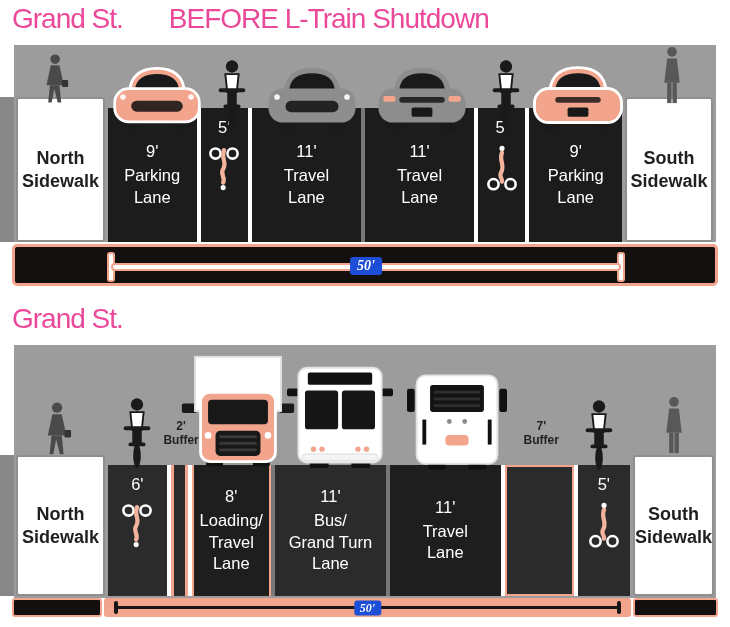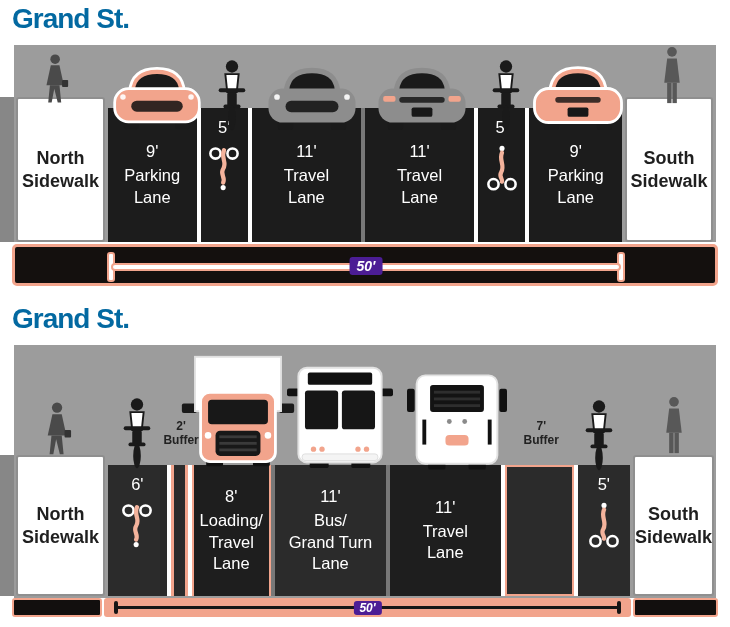--- a/index.html
+++ b/index.html
@@ -1,18 +1,18 @@
 <!DOCTYPE html>
 <html><head>
 <meta charset="utf-8">
 <style>
   html,body{margin:0;padding:0;background:#fff;}
   .canvas{position:relative;width:730px;height:627px;background:#fff;overflow:hidden;
           font-family:"Liberation Sans",sans-serif;}
-  .panel-title{position:absolute;display:flex;color:#0369a1;font-weight:bold;
+  .panel-title{position:absolute;display:flex;color:#ec4899;font-weight:normal;
                font-size:28px;letter-spacing:-1px;white-space:nowrap;}
   #before .panel-title{left:12px;top:3px;}
   #after  .panel-title{left:12px;top:303px;}
   #before .panel-title .event{margin-left:46px;}
   #after  .panel-title .event{margin-left:62px;}
 
   .scene{position:absolute;background:#9c9c9c;}
   #before .scene{left:14px;top:45px;width:702px;height:197px;}
   #after  .scene{left:14px;top:345px;width:702px;height:253px;}
 
@@ -58,23 +58,23 @@
 
   .bar-top{position:absolute;left:12px;top:244px;width:706px;height:42px;background:#14100e;
            border:3px solid #f2a48c;border-radius:5px;box-sizing:border-box;}
   .dim{position:absolute;}
   .bar-top .dim{left:94px;top:4px;width:514px;height:30px;}
   .dim-light .rail{position:absolute;left:2px;right:2px;top:12px;height:4px;background:#fff;
                    border:2px solid #f2a48c;border-radius:4px;}
   .dim-light .cap{position:absolute;width:4px;height:26px;top:1px;background:#fff;
                   border:2px solid #f2a48c;border-radius:3px;}
   .dim-light .cap-l{left:-2px;} .dim-light .cap-r{right:-2px;}
-  .total{position:absolute;left:50%;top:50%;transform:translate(-50%,-50%);background:#4c1d95;
+  .total{position:absolute;left:50%;top:50%;transform:translate(-50%,-50%);background:#1d4ed8;
          color:#fff;font-weight:bold;font-style:italic;font-size:14px;padding:1px 7px;
-         border-radius:3px;z-index:5;}
+         border-radius:3px;z-index:5;font-family:Liberation Serif, serif;}
 
   .bar-bot-block{position:absolute;top:598px;height:19px;background:#120f0e;
                  border:2px solid #f2a48c;border-radius:3px;box-sizing:border-box;}
   .bbl{left:12px;width:90px;} .bbr{left:633px;width:85px;}
   .bar-bot-strip{position:absolute;left:104px;top:598px;width:527px;height:19px;
                  background:#f2a48c;border-radius:3px;}
   .dim-dark{left:10px;right:10px;top:2px;height:15px;}
   .dim-dark .rail{position:absolute;left:2px;right:2px;top:6px;height:3px;background:#161616;border-radius:2px;}
   .dim-dark .cap{position:absolute;width:4px;height:13px;top:1px;background:#161616;border-radius:2px;}
   .dim-dark .cap-l{left:0;} .dim-dark .cap-r{right:0;}
@@ -185,20 +185,21 @@
       <rect x="40" y="64" width="24" height="11" rx="4" fill="#f2a48c"></rect>
     </symbol>
   </defs>
 </svg>
 
 <div class="canvas">
 
   <div id="before">
     <div class="panel-title">
       <span class="street">Grand St.</span>
+      <span class="event">BEFORE L-Train Shutdown</span>
     </div>
 
     <div class="scene"></div>
     <div class="edge-strip"></div>
 
     <div class="sidewalk sw-left">
       <div class="sw-label">
         <span>North</span>
         <span>Sidewalk</span>
       </div>

